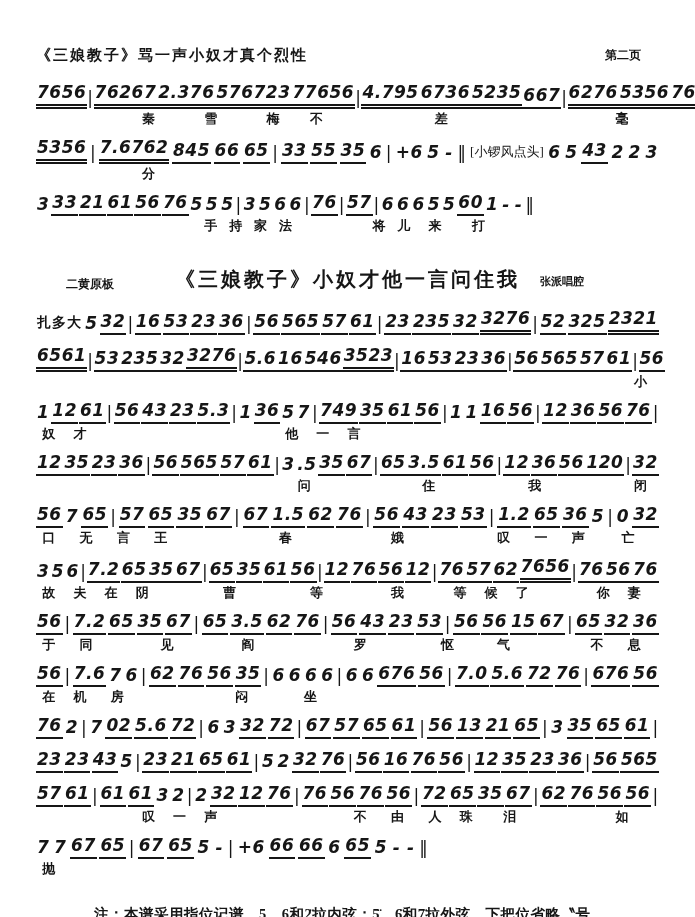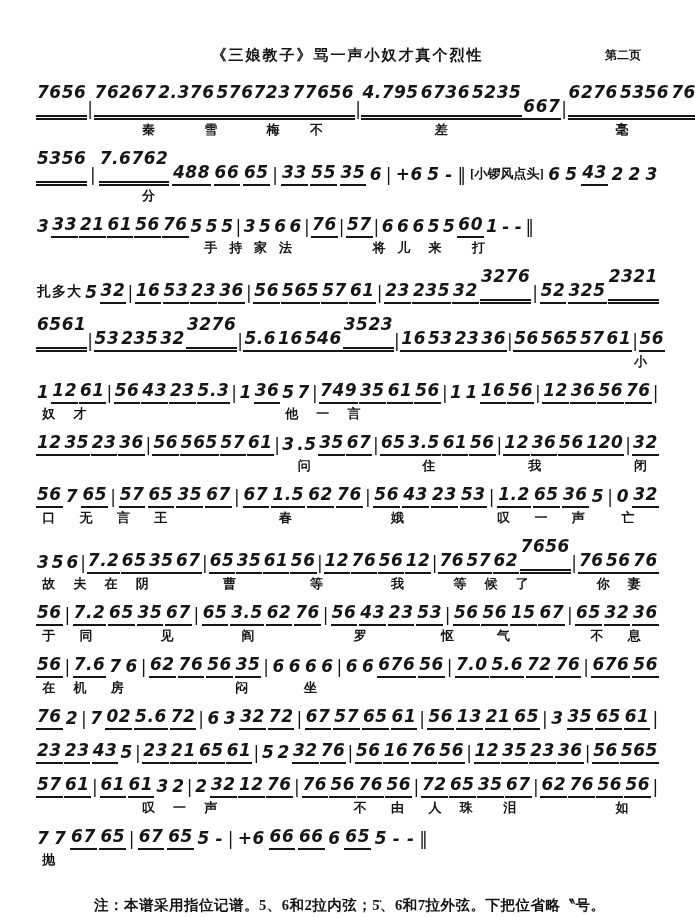--- a/index.html
+++ b/index.html
@@ -3,40 +3,40 @@
 <meta charset="utf-8">
 <style>
   html,body{margin:0;padding:0;background:#d8d8d8;}
   .page{
     width:695px;height:917px;background:#ffffff;position:relative;
     font-family:"Liberation Serif",serif;color:#161616;overflow:hidden;
     box-sizing:border-box;padding:46px 36px 0 36px;
   }
   .hdr{position:relative;height:26px;}
   .hdr-title{
-    position:absolute;left:0;right:0;text-align:center;
+    position:absolute;left:0;right:0;text-align:left;
     font-size:15px;font-weight:700;letter-spacing:2px;
   }
   .hdr-page{
     position:absolute;right:18px;top:1px;font-size:12px;font-weight:700;
   }
   .score{margin-top:6px;}
   .note-row{
     display:flex;justify-content:space-between;align-items:flex-end;
     font-family:"DejaVu Sans",sans-serif;font-style:italic;font-weight:700;
     font-size:17px;line-height:22px;margin-top:9px;white-space:nowrap;
   }
   .note-row .tok{padding:0 1px 1px 1px;letter-spacing:0.5px;}
   .tok.u1{border-bottom:2px solid #161616;}
-  .tok.u2{border-bottom:5px double #161616;padding-bottom:12px;}
+  .tok.u2{border-bottom:5px double #161616;padding-bottom:1px;}
   .tok.bar{font-weight:400;padding:0;}
   .tok.dash{padding:0 2px;}
   .tok.label{
     font-style:normal;font-family:"Liberation Serif",serif;
-    font-size:13px;font-weight:700;letter-spacing:0;
+    font-size:13px;font-weight:400;letter-spacing:0;
   }
   .tok.prefix{
     font-style:normal;font-family:"Liberation Serif",serif;
     font-size:14px;font-weight:700;letter-spacing:1px;
   }
   .lyric-row{
     position:relative;height:17px;font-size:13px;font-weight:700;
     margin-top:1px;
   }
   .lyric-row span{position:absolute;top:0;}
@@ -85,21 +85,21 @@
         <span style="left: 27%;">雪</span>
         <span style="left: 37%;">梅</span>
         <span style="left: 44%;">不</span>
         <span style="left: 64%;">差</span>
         <span style="left: 93%;">毫</span>
       </div>
       <div class="note-row">
         <span class="tok u2">5356</span>
         <span class="tok bar">|</span>
         <span class="tok u2">7.6762</span>
-        <span class="tok u1">488</span>
+        <span class="tok u1">845</span>
         <span class="tok u1">66</span>
         <span class="tok u1">65</span>
         <span class="tok bar">|</span>
         <span class="tok u1">33</span>
         <span class="tok u1">55</span>
         <span class="tok u1">35</span>
         <span class="tok ">6</span>
         <span class="tok bar">|</span>
         <span class="tok ">+6</span>
         <span class="tok ">5</span>
@@ -149,20 +149,25 @@
       </div>
       <div class="lyric-row">
         <span style="left: 27%;">手</span>
         <span style="left: 31%;">持</span>
         <span style="left: 35%;">家</span>
         <span style="left: 39%;">法</span>
         <span style="left: 54%;">将</span>
         <span style="left: 58%;">儿</span>
         <span style="left: 63%;">来</span>
         <span style="left: 70%;">打</span>
+      </div>
+      <div class="sec-hdr">
+        <div class="sh-left">二黄原板</div>
+        <div class="sh-title">《三娘教子》小奴才他一言问住我</div>
+        <div class="sh-right">张派唱腔</div>
       </div>
       <div class="note-row">
         <span class="tok prefix">扎多大</span>
         <span class="tok ">5</span>
         <span class="tok u1">32</span>
         <span class="tok bar">|</span>
         <span class="tok u1">16</span>
         <span class="tok u1">53</span>
         <span class="tok u1">23</span>
         <span class="tok u1">36</span>

